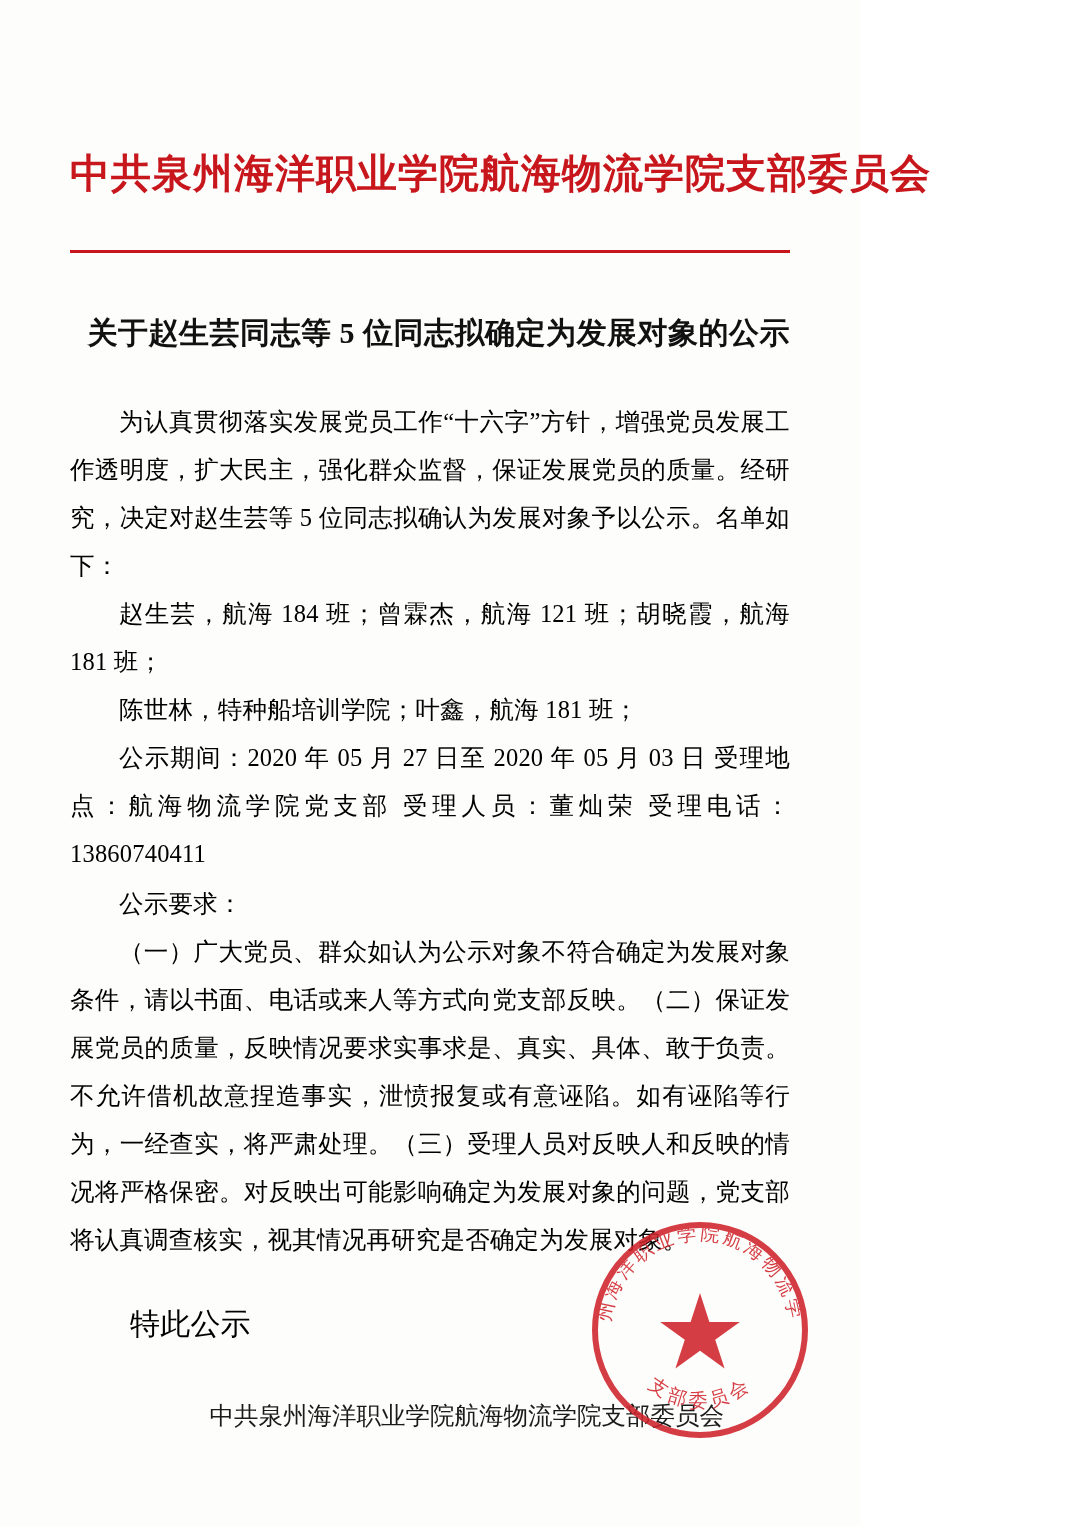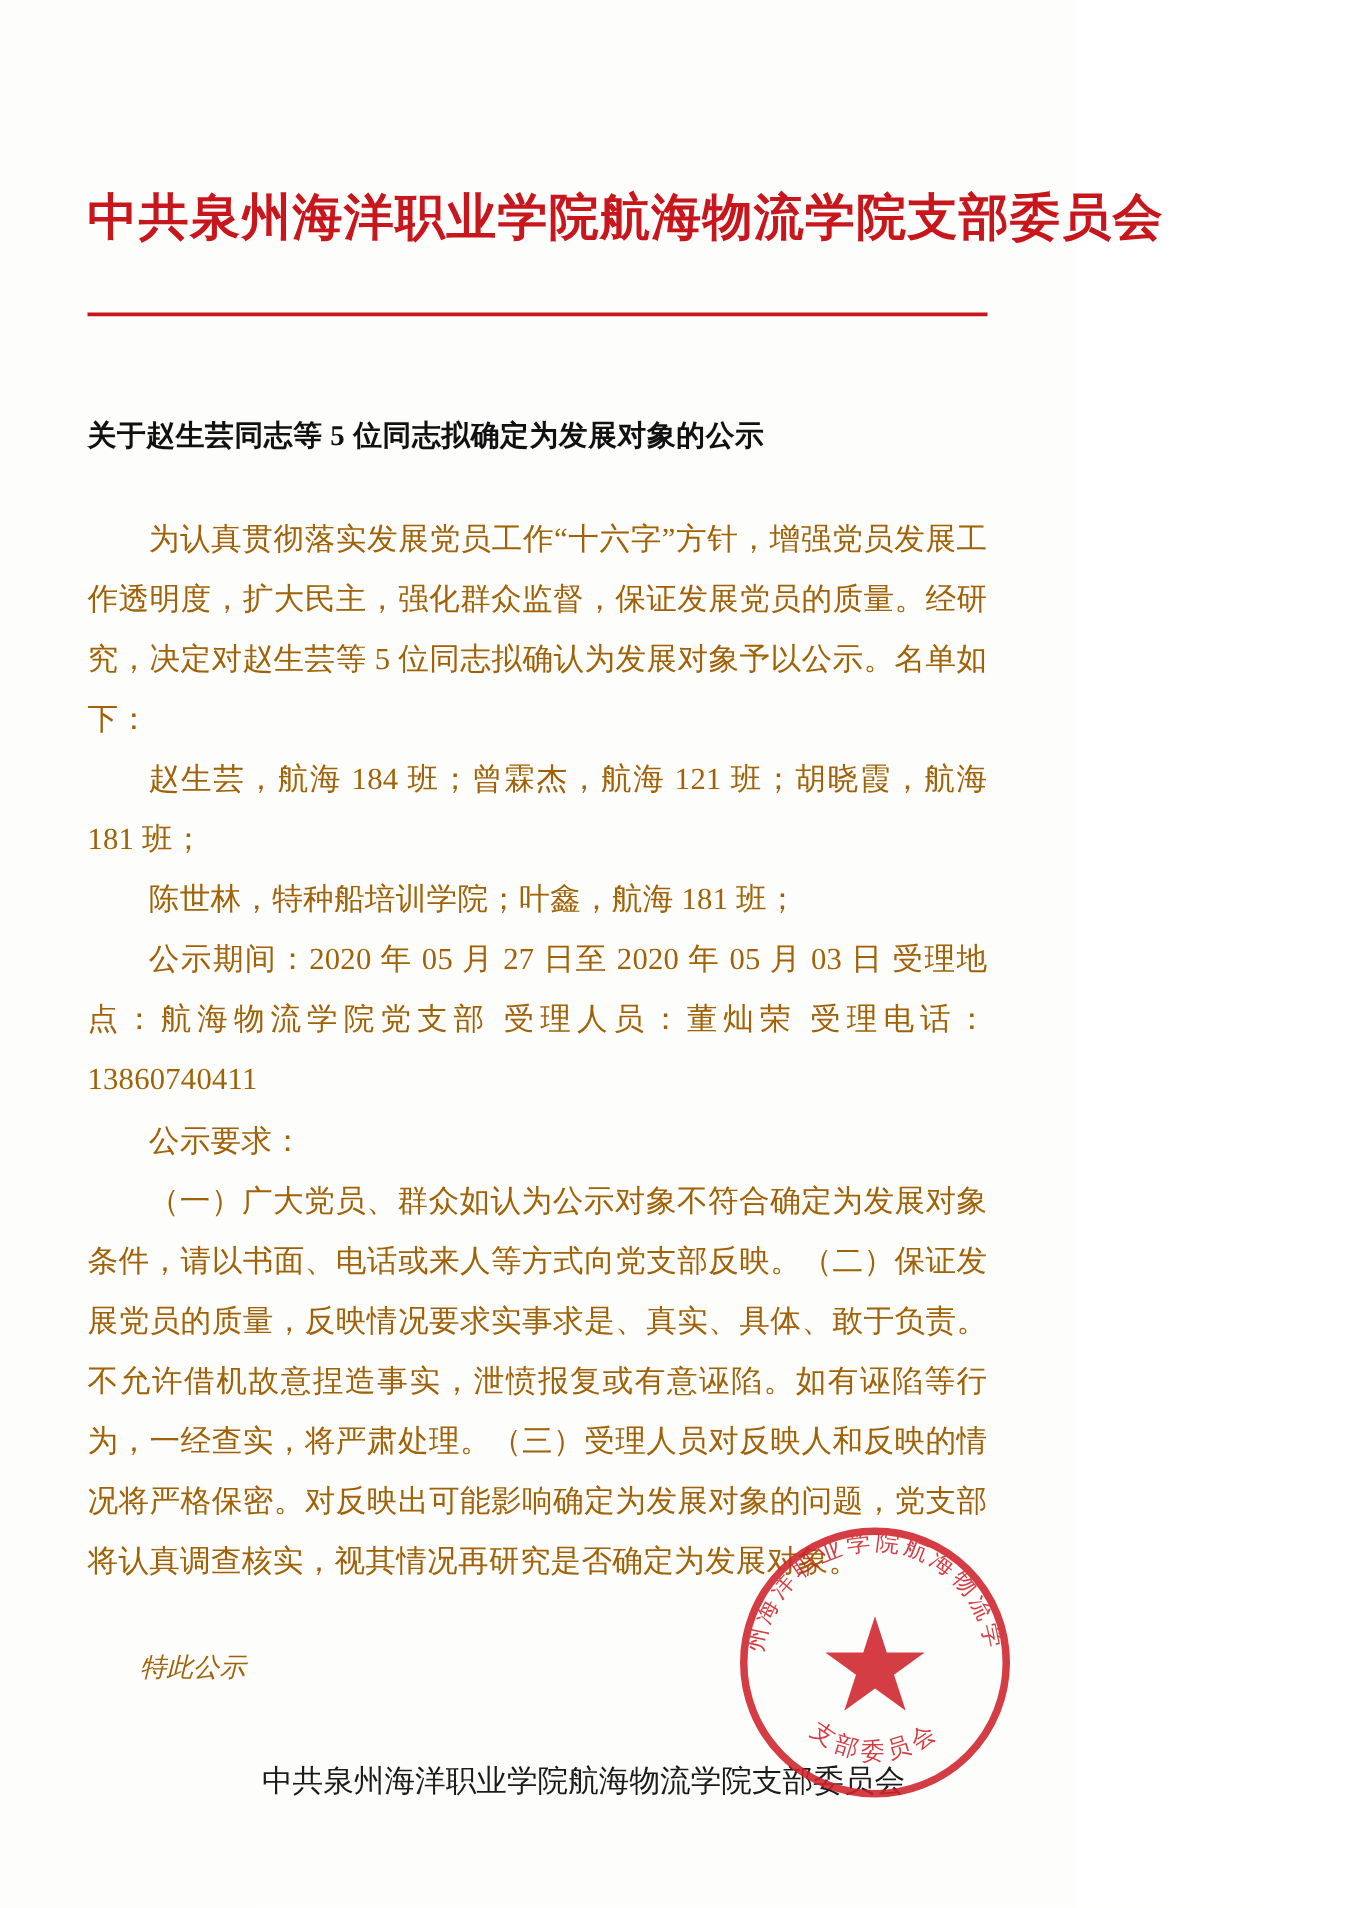--- a/index.html
+++ b/index.html
@@ -40,34 +40,34 @@
   }
   .masthead-rule {
     margin-top: 52px;
     height: 3px;
     background: #c8161d;
     width: 100%;
   }
 
   
   .doc-title {
-    margin-top: 80px;
-    text-align: left;
-    font-size: 23px;
+    margin-top: 60px;
+    text-align: right;
+    font-size: 30px;
     font-weight: bold;
     letter-spacing: 0.5px;
     color: #111;
   }
 
   
   .doc-body {
     margin-top: 44px;
     font-size: 24.5px;
     line-height: 48px;
-    color: #a16207;
+    color: #000000;
     text-align: justify;
     letter-spacing: 0.2px;
   }
   .para {
     margin: 0;
   }
   .indent {
     text-indent: 2em;
   }
   .label-line {
@@ -85,22 +85,21 @@
     z-index: 2;
   }
   .sign-date {
     padding-right: 160px;
   }
 
   
   .closing {
     margin-top: 36px;
     text-indent: 2em;
-    font-size: 21px;
-    font-style: italic;
+    font-size: 30px;
   }
 
   
   .seal {
     position: absolute;
     left: 585px;
     top: 1215px;
     width: 230px;
     height: 230px;
     pointer-events: none;

